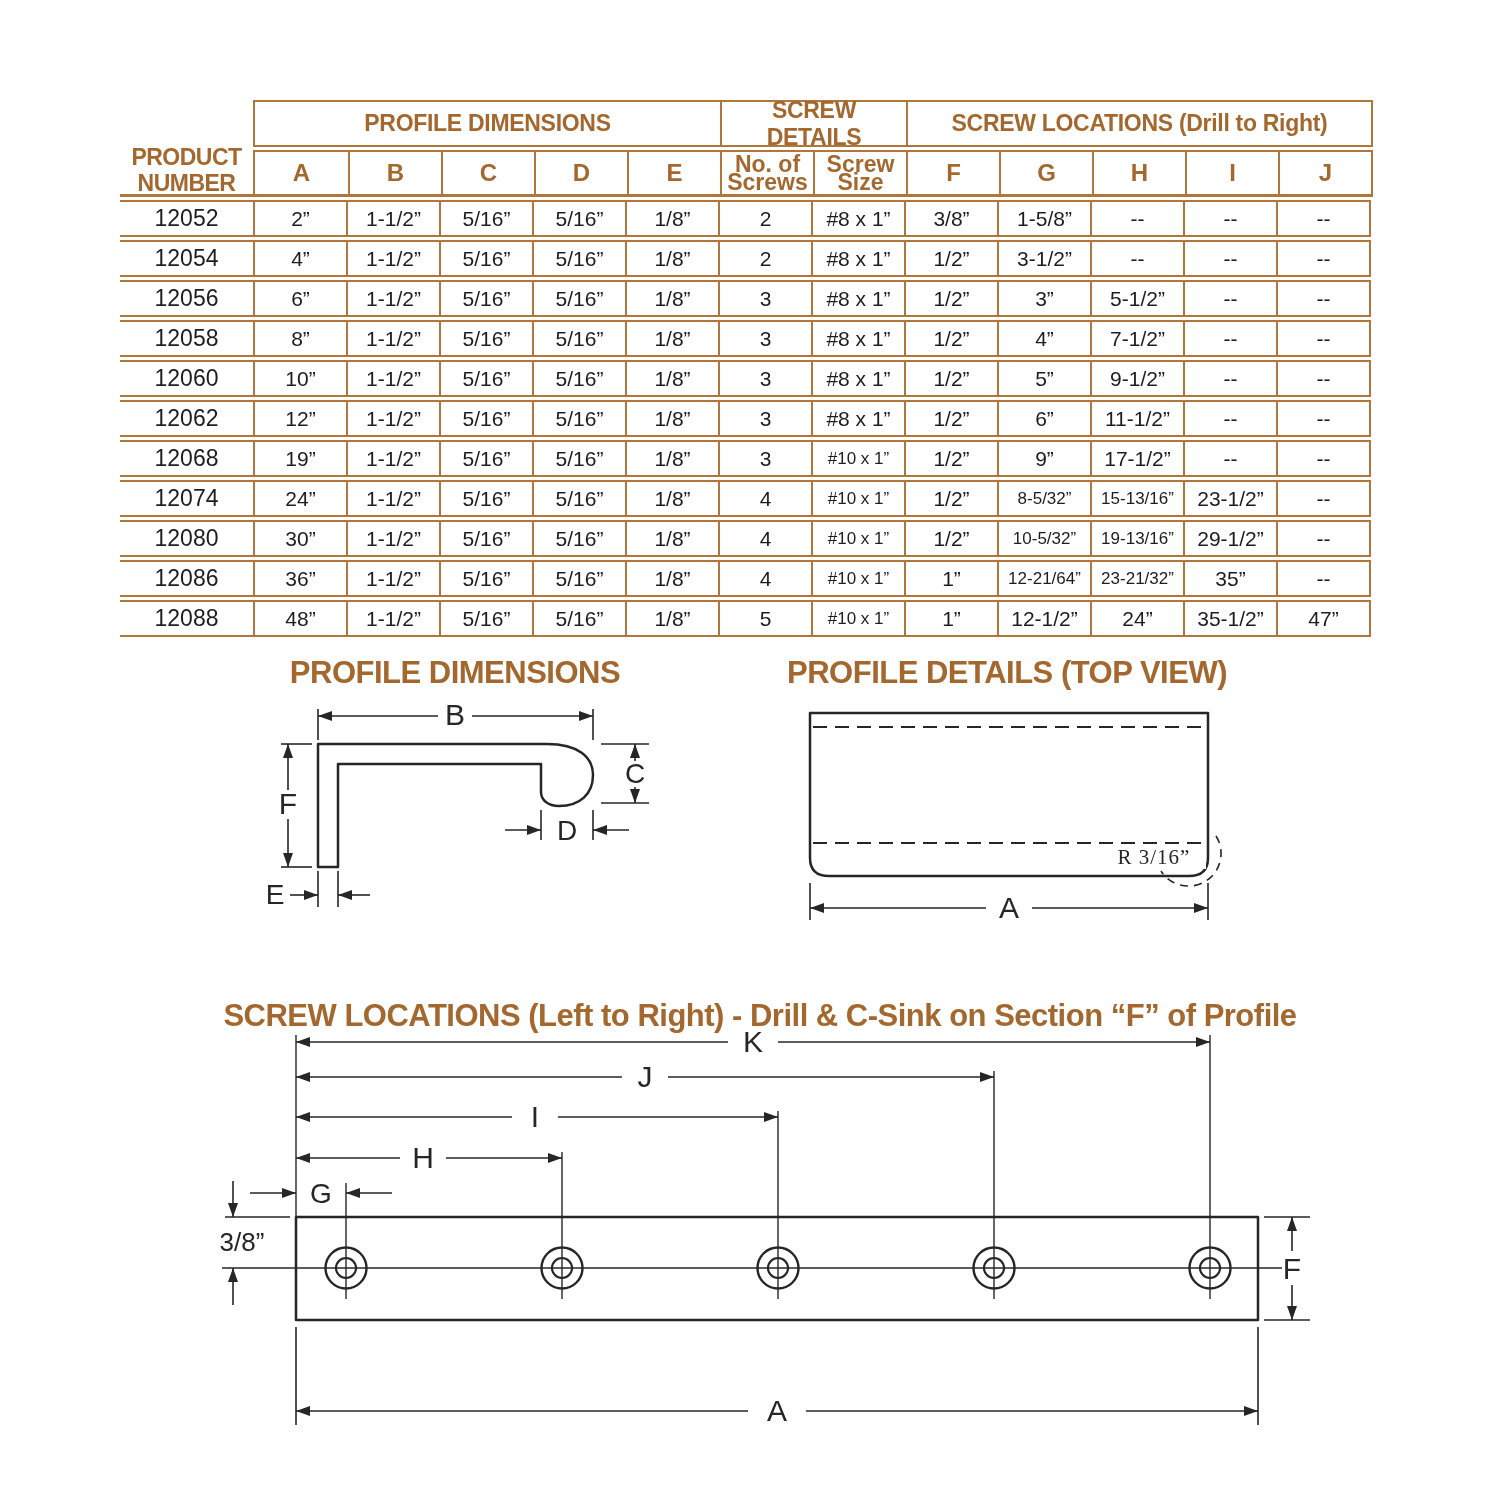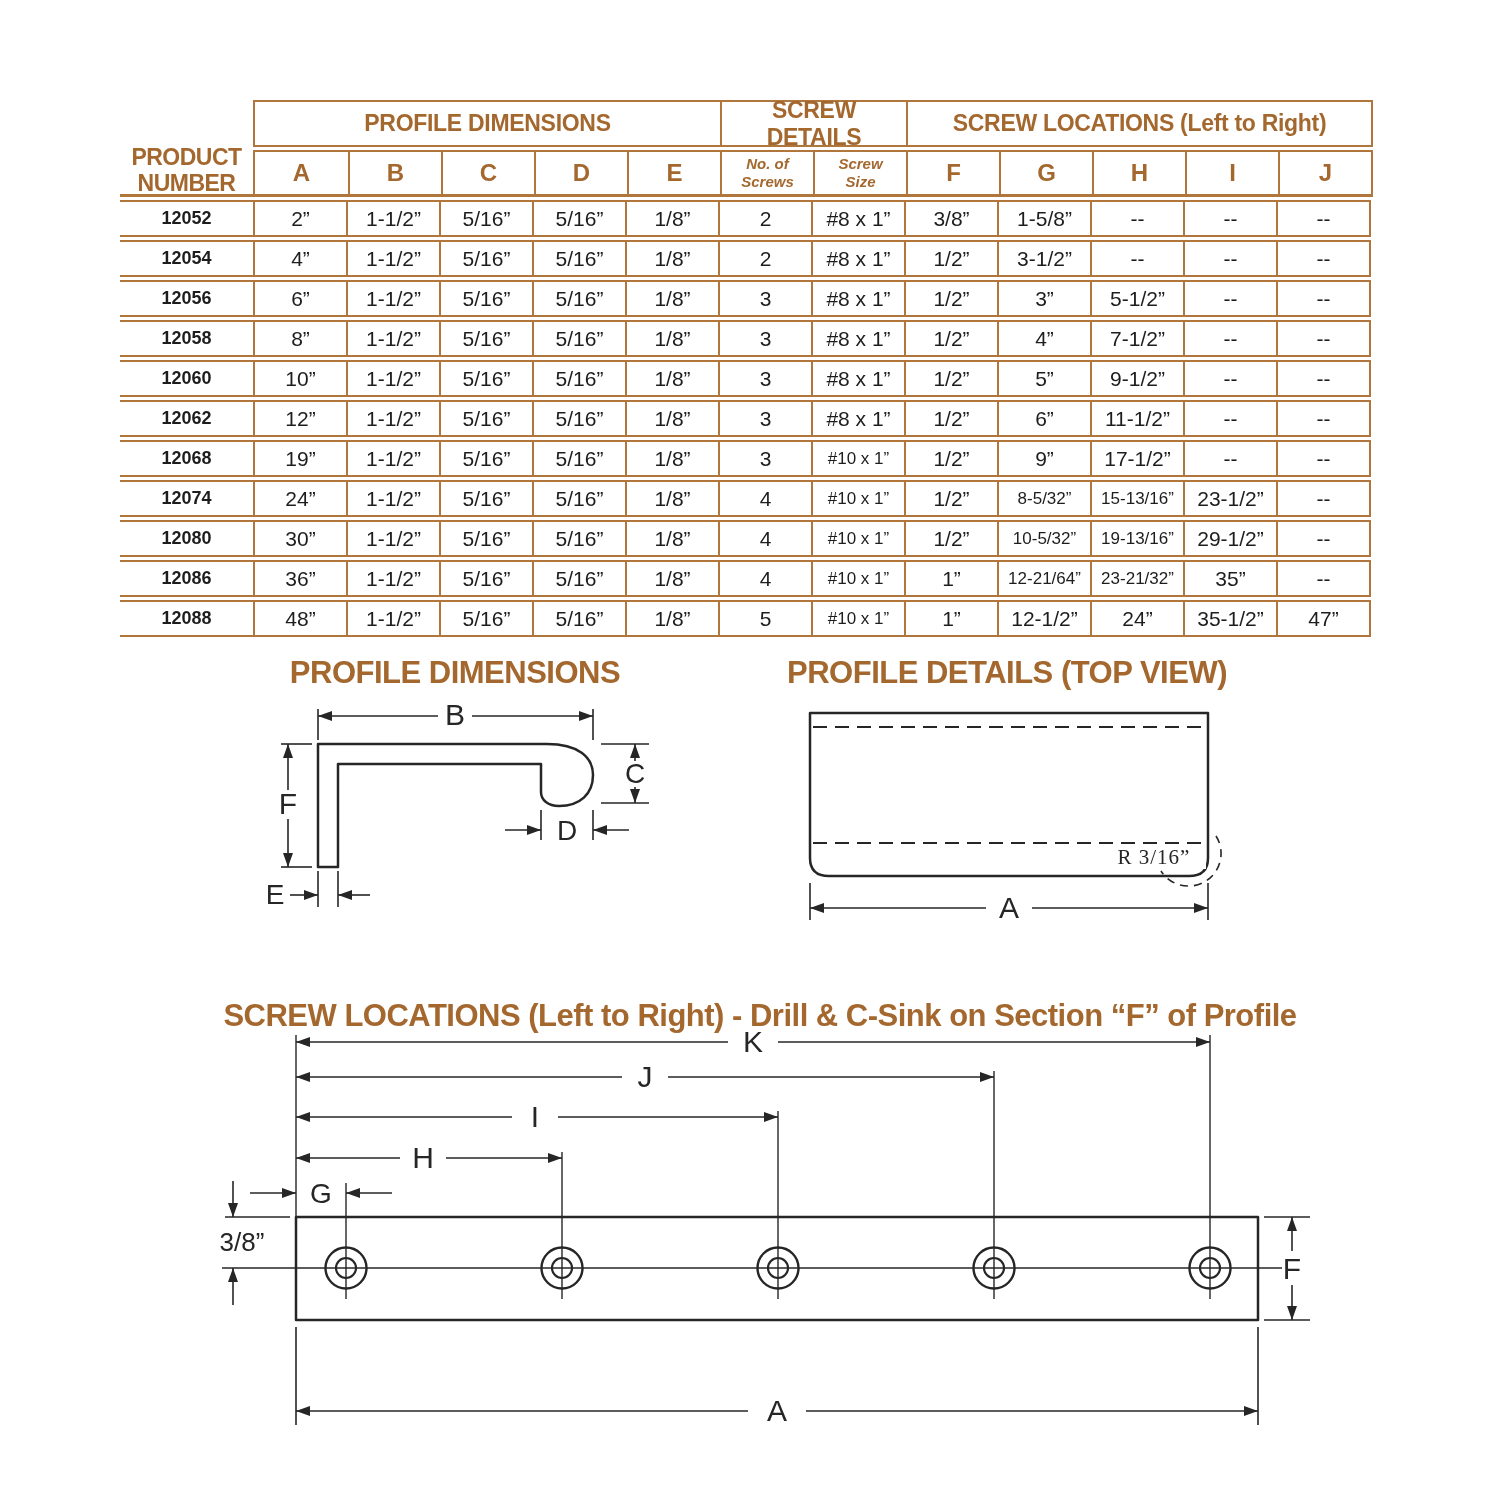--- a/index.html
+++ b/index.html
@@ -24,29 +24,29 @@
   .grp-row{height:47px;}
   .col-row{height:44px;margin-top:3px;border-bottom:none;}
   .grp-cell,.col-cell{
     display:flex;flex-direction:column;align-items:center;justify-content:center;
     color:var(--brown);font-weight:bold;box-sizing:border-box;
     border-left:2px solid var(--bline);text-align:center;
   }
   .grp-cell:first-child,.col-cell:first-child{border-left:none;}
   .grp-cell{font-size:23px;letter-spacing:-0.3px;}
   .col-cell{width:93px;font-size:24px;}
-  .col-cell.small{font-size:15px;line-height:18px;font-style:italic;}
+  .col-cell.small{font-size:23px;line-height:18px;}
   .hdr-divider{width:1253px;height:3px;background:var(--bline);}
   .drow{
     display:flex;width:fit-content;margin-top:3px;box-sizing:border-box;
     border:2px solid var(--bline);border-left:none;height:37px;
   }
   .pcell{
     width:133px;display:flex;align-items:center;justify-content:center;
-    font-weight:bold;font-size:18px;color:#1d1d1d;
+    font-weight:normal;font-size:23px;color:#1d1d1d;
   }
   .dcell{
     width:93px;display:flex;align-items:center;justify-content:center;
     font-size:21px;color:#1d1d1d;border-left:2px solid var(--bline);box-sizing:border-box;
   }
   .dcell.sm{font-size:17px;}
   
   .sec-title{
     position:absolute;text-align:center;color:var(--brown);
     font-weight:bold;font-size:31px;letter-spacing:-0.5px;
@@ -69,21 +69,21 @@
 
 <div id="spec-table">
   <div class="hdr-wrap">
     <div class="prod-hdr">
         <div>PRODUCT</div>
         <div>NUMBER</div>
       </div>
     <div class="grid-row grp-row">
         <div class="grp-cell" style="width: 465px;">PROFILE DIMENSIONS</div>
         <div class="grp-cell" style="width: 186px;">SCREW DETAILS</div>
-        <div class="grp-cell" style="width: 465px;">SCREW LOCATIONS (Left to Right)</div>
+        <div class="grp-cell" style="width: 465px;">SCREW LOCATIONS (Drill to Right)</div>
       </div>
     <div class="grid-row col-row">
         <div class="col-cell">A</div>
         <div class="col-cell">B</div>
         <div class="col-cell">C</div>
         <div class="col-cell">D</div>
         <div class="col-cell">E</div>
         <div class="col-cell small">
           <div>No. of</div>
           <div>Screws</div>

